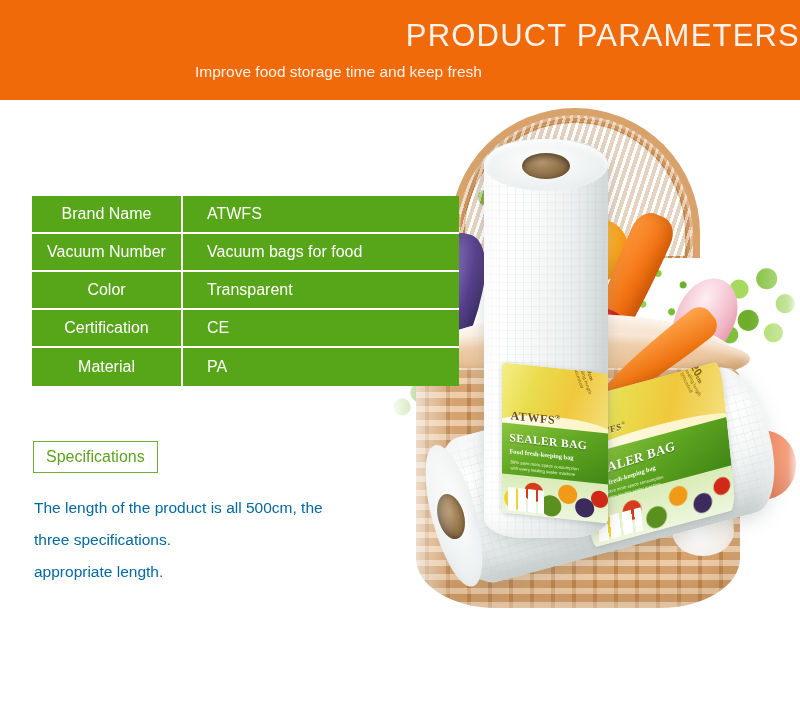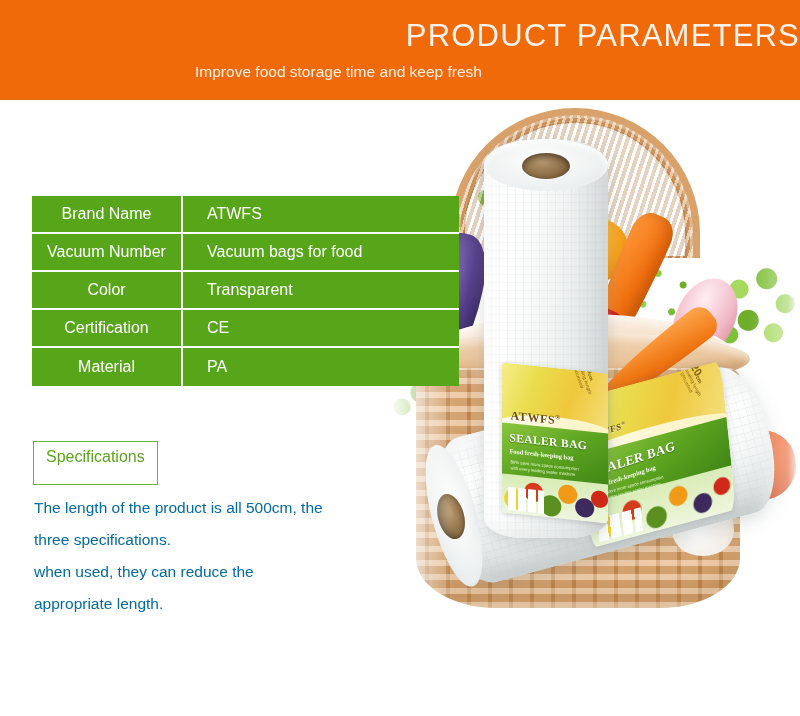--- a/index.html
+++ b/index.html
@@ -521,21 +521,21 @@
   #param-table td.val {
     text-align: left;
     padding-left: 24px;
     border-right: none;
   }
 
   
   #spec-badge {
     position: absolute;
     left: 33px; top: 441px;
-    padding: 5px 12px 18px;
+    padding: 5px 12px 6px;
     border: 1px solid #6cb22c;
     background: #ffffff;
     color: #5da320;
     font-size: 16px;
     line-height: 19px;
     z-index: 5;
   }
   #spec-body {
     position: absolute;
     left: 34px; top: 492px;
@@ -655,17 +655,16 @@
         <td class="val">PA</td>
       </tr>
     </tbody>
   </table>
 
   <div id="spec-badge">Specifications</div>
 
   <div id="spec-body">
     <p>The length of the product is all 500cm, the</p>
     <p>three specifications.</p>
-    <p>when used, they can reduce the</p>
     <p>appropriate length.</p>
   </div>
 
 </div>
 
 </body></html>

